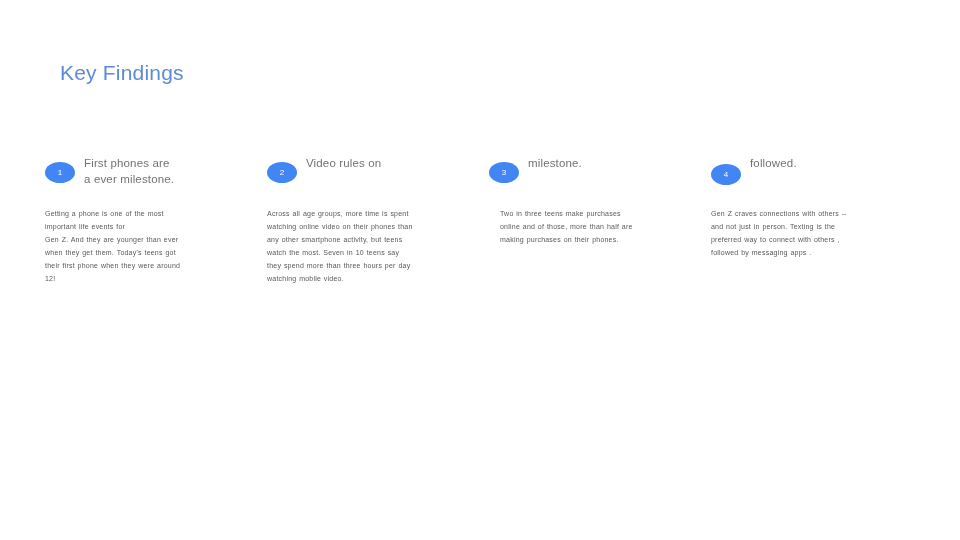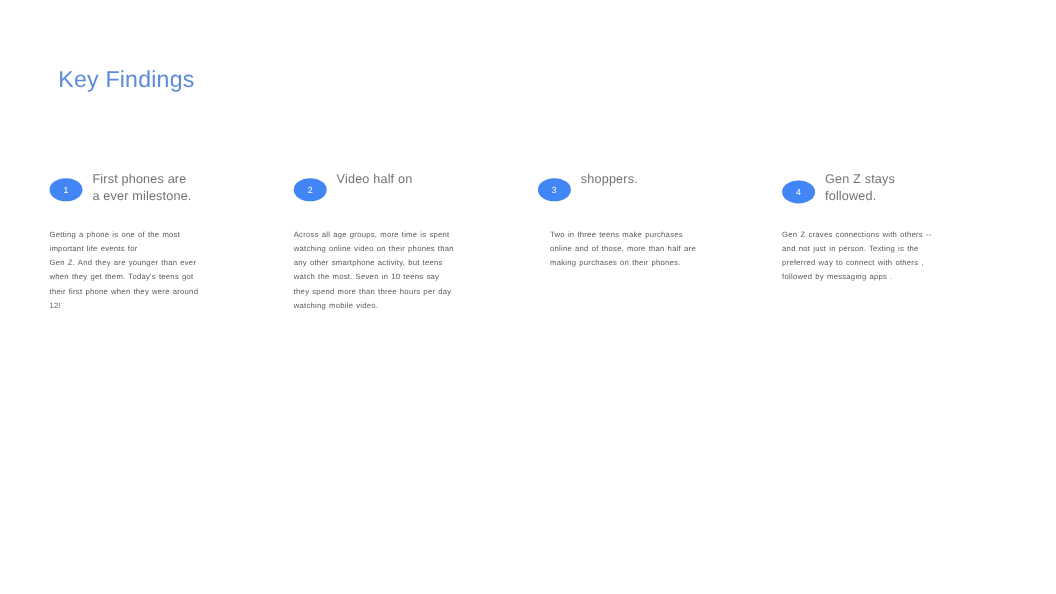--- a/index.html
+++ b/index.html
@@ -18,21 +18,21 @@
 
   .slide {
     position: absolute;
     inset: 0;
     background: #ffffff;
   }
 
   
   .slide-title {
     position: absolute;
-    left: 53px;
+    left: 60px;
     top: 60px;
     font-size: 21px;
     line-height: 26px;
     letter-spacing: 0.2px;
     color: #5b8bd9;
     font-weight: 400;
     white-space: nowrap;
   }
 
   
@@ -128,52 +128,51 @@
         <p>when they get them. Today's teens got</p>
         <p>their first phone when they were around</p>
         <p>12!</p>
       </div>
     </div>
 
     <div class="column c2">
       <div class="col-head">
         <div class="badge">2</div>
         <div class="head-text">
-          <span class="nowrap-line">Video half on</span>
+          <span class="nowrap-line">Video rules on</span>
         </div>
       </div>
       <div class="col-body">
         <p>Across  all age groups, more time is spent</p>
         <p>watching online video on their phones than</p>
         <p>any other smartphone activity, but teens</p>
         <p>watch the most. Seven in 10 teens say</p>
         <p>they spend more than three hours per day</p>
         <p>watching mobile video.</p>
       </div>
     </div>
 
     <div class="column c3">
       <div class="col-head">
         <div class="badge">3</div>
         <div class="head-text">
-          <span class="head-line2">shoppers.</span>
+          <span class="head-line2">milestone.</span>
         </div>
       </div>
       <div class="col-body">
         <p>Two in three teens make purchases</p>
         <p>online and of those, more than half are</p>
         <p>making purchases on their phones.</p>
       </div>
     </div>
 
     <div class="column c4">
       <div class="col-head">
         <div class="badge">4</div>
         <div class="head-text">
-          <span class="nowrap-line">Gen Z stays</span>
           <span class="head-line2">followed.</span>
         </div>
       </div>
       <div class="col-body">
         <p>Gen Z craves connections with others --</p>
         <p>and not just in person. Texting is the</p>
         <p>preferred way to connect with others ,</p>
         <p>followed by messaging apps .</p>
       </div>
     </div>

